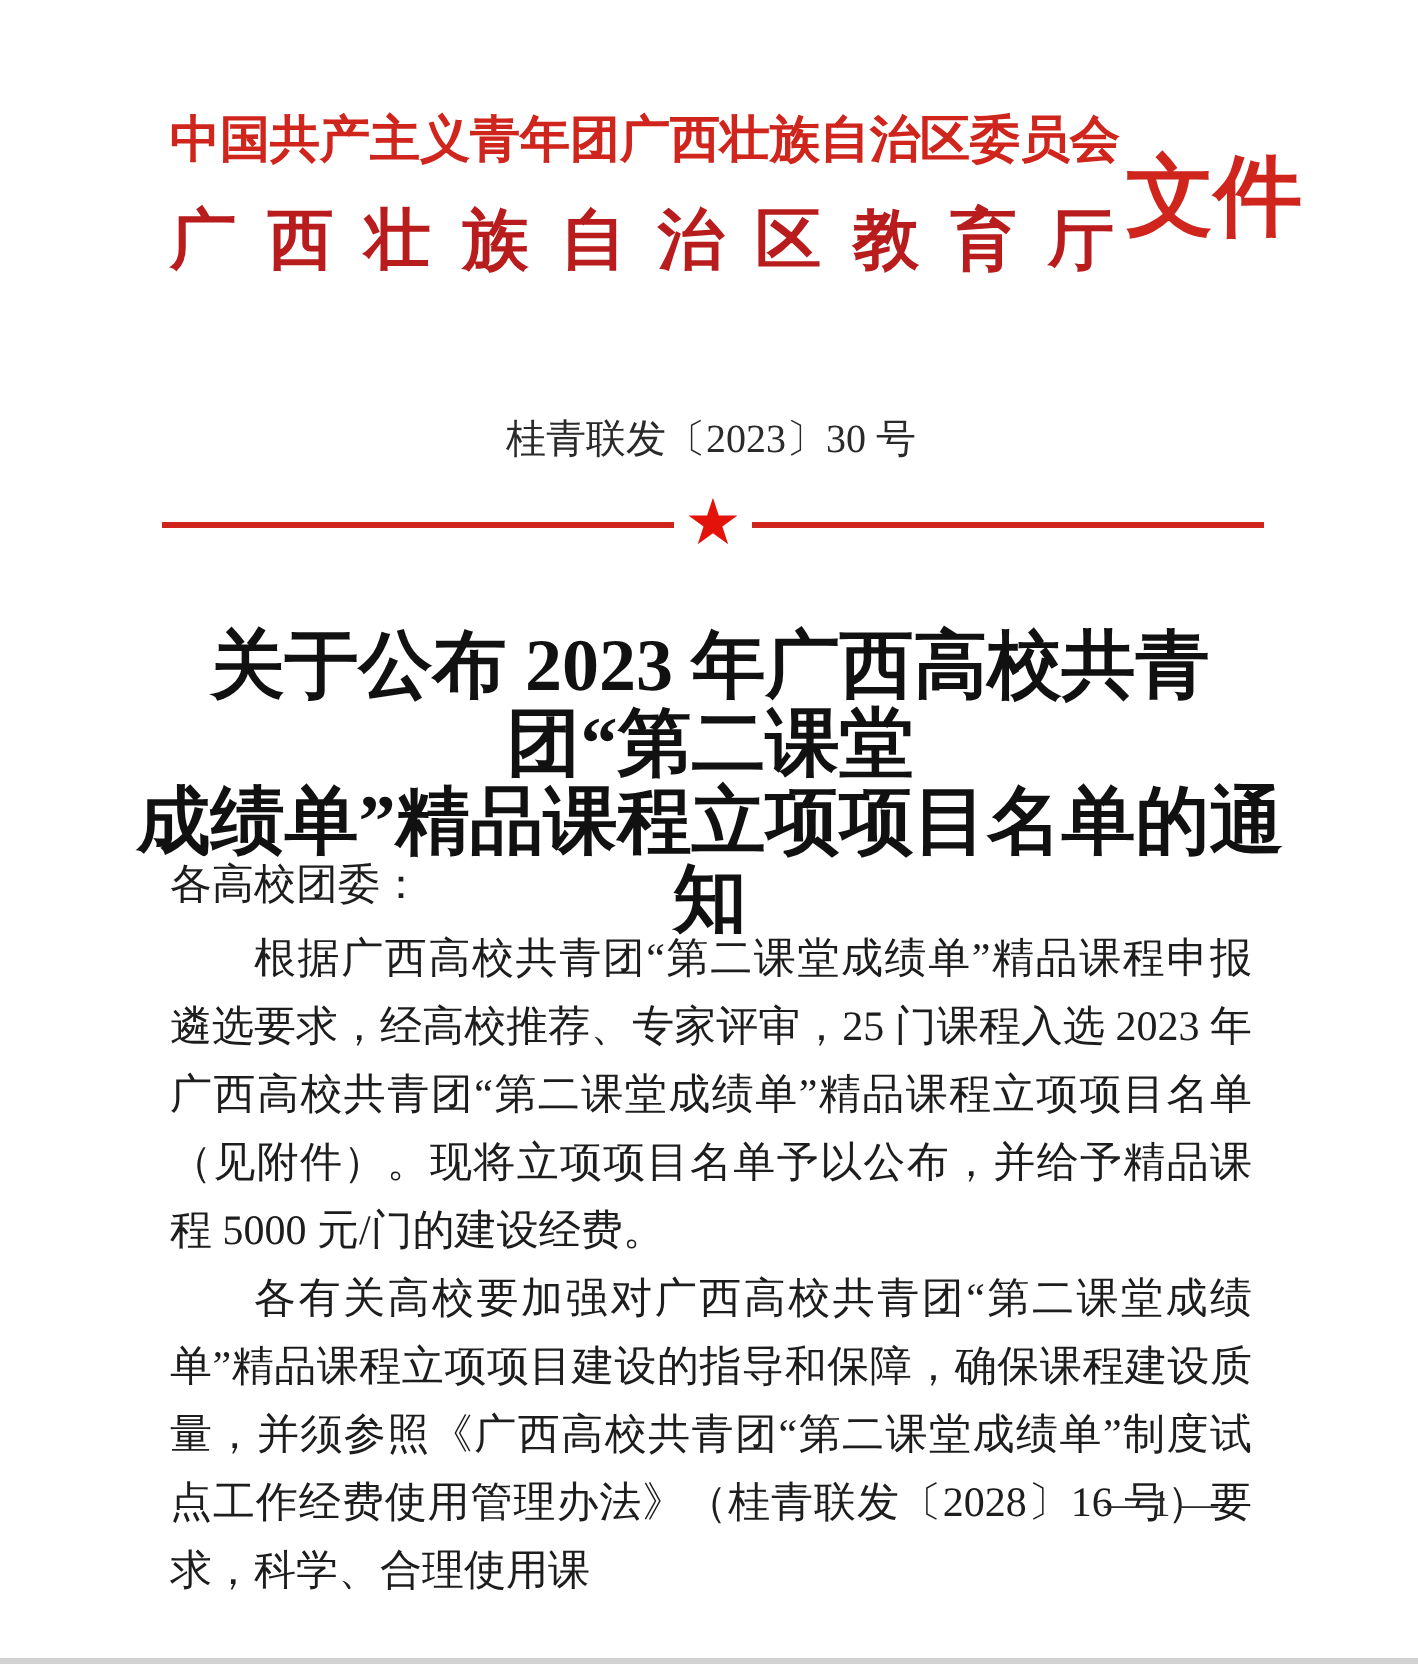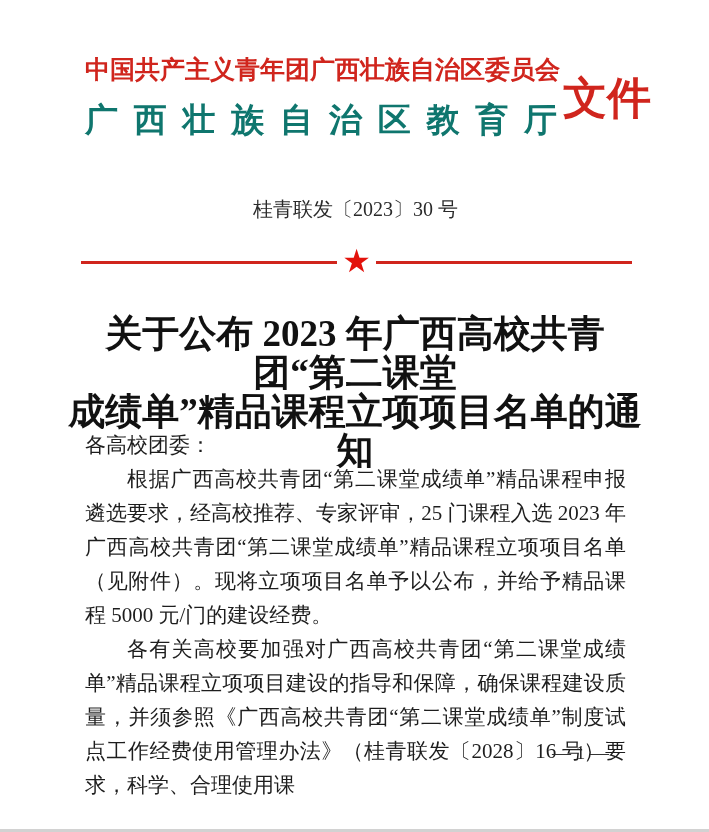--- a/index.html
+++ b/index.html
@@ -31,37 +31,37 @@
     font-size: 25px;
     font-weight: bold;
     color: #d0251d;
     white-space: nowrap;
     letter-spacing: 0;
   }
   .org-line2 {
     margin-top: 12px;
     font-size: 33px;
     font-weight: bold;
-    color: #0f766e;
+    color: #b91c1c;
     text-align: justify;
     text-align-last: justify;
     text-justify: inter-character;
   }
   .doc-type {
     font-size: 44px;
     font-weight: bold;
     color: #d0251d;
     margin-left: 6px;
     white-space: nowrap;
     text-align: right;
   }
   
   .doc-number {
     position: absolute;
-    top: 196px;
+    top: 206px;
     left: 85px;
     width: 541px;
     text-align: center;
     font-size: 20px;
     color: #2a2a2a;
   }
   
   .divider {
     position: absolute;
     top: 246px;
@@ -101,20 +101,21 @@
     top: 428px;
     left: 85px;
     width: 541px;
     font-size: 21px;
     line-height: 34px;
     text-align: justify;
     color: #1d1d1d;
   }
   .body-text .salutation {
     margin: 0;
+    font-family: Liberation Mono, monospace;
   }
   .body-text p.para {
     margin: 0;
     text-indent: 2em;
   }
   
   .page-number {
     position: absolute;
     top: 742px;
     right: 100px;

